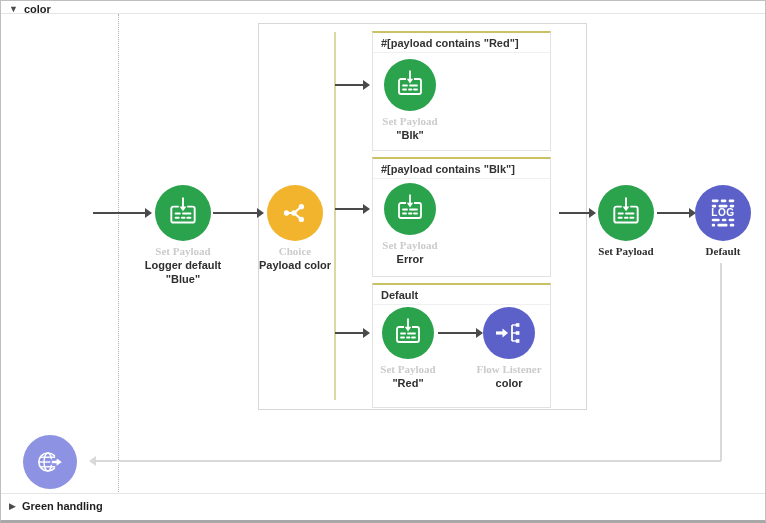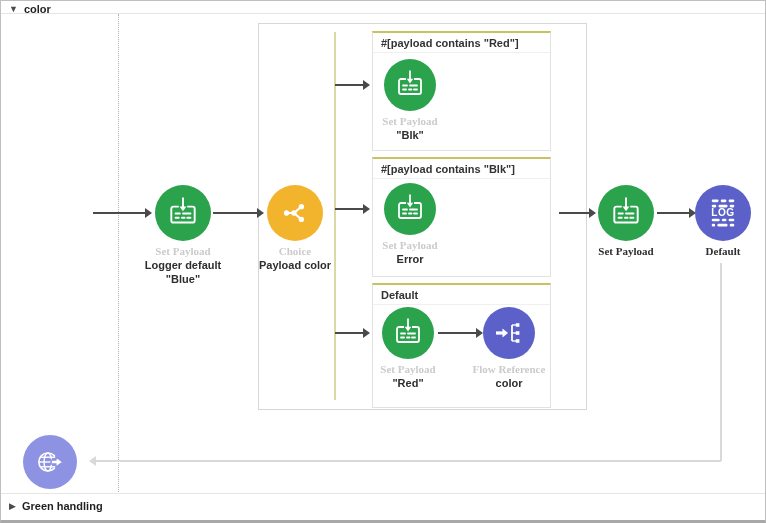--- a/index.html
+++ b/index.html
@@ -198,21 +198,21 @@
         <g stroke="#fff" stroke-width="1.4">
           <line x1="3" y1="-8" x2="7" y2="-8"></line>
             <line x1="3" y1="0" x2="7" y2="0"></line>
             <line x1="3" y1="8" x2="7" y2="8"></line>
         </g>
         <rect x="6.8" y="-9.8" width="3.6" height="3.6" fill="#fff"></rect>
         <rect x="6.8" y="-1.8" width="3.6" height="3.6" fill="#fff"></rect>
         <rect x="6.8" y="6.2" width="3.6" height="3.6" fill="#fff"></rect>
       </svg>
     </div>
-    <div class="lbl gray first">Flow Reference</div>
+    <div class="lbl gray first">Flow Listener</div>
     <div class="lbl dark">color</div>
   </div>
 
   <div class="node" style="left:565px;top:184px;">
     <div class="circle green">
       <svg width="34" height="34" viewBox="-16 -16 32 32">
         <rect x="-11" y="-6" width="22" height="15" rx="2" fill="none" stroke="#fff" stroke-width="1.8"></rect>
         <rect x="-4" y="-8.5" width="8" height="5" fill="#2BA24C"></rect>
         <line x1="0" y1="-14.5" x2="0" y2="-5.5" stroke="#fff" stroke-width="1.8"></line>
         <polygon points="-3.2,-6.2 3.2,-6.2 0,-1.6" fill="#fff"></polygon>

